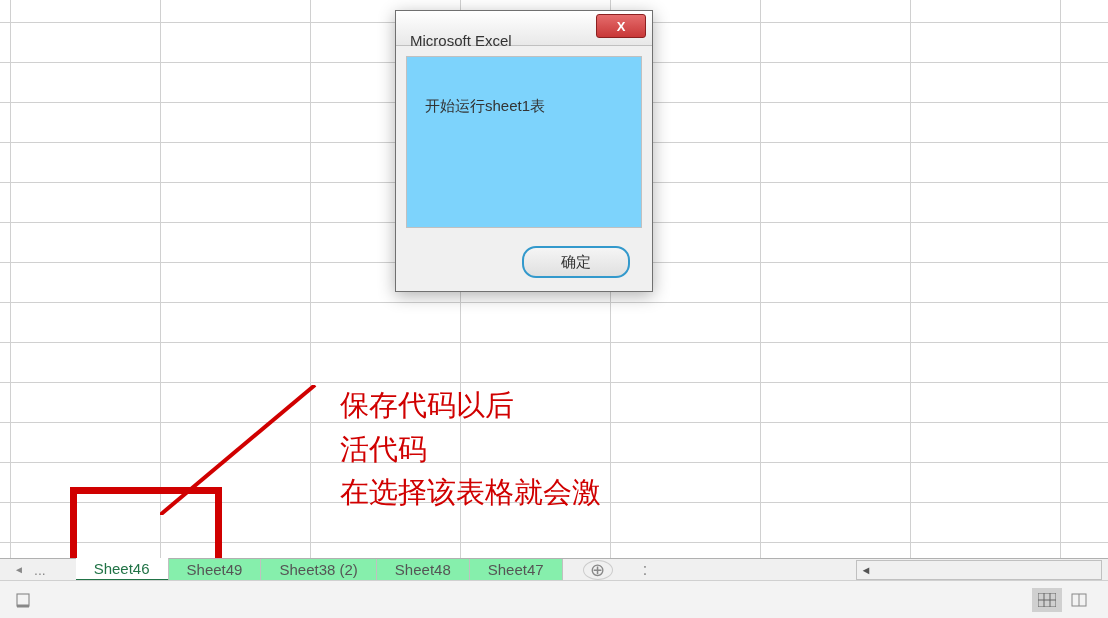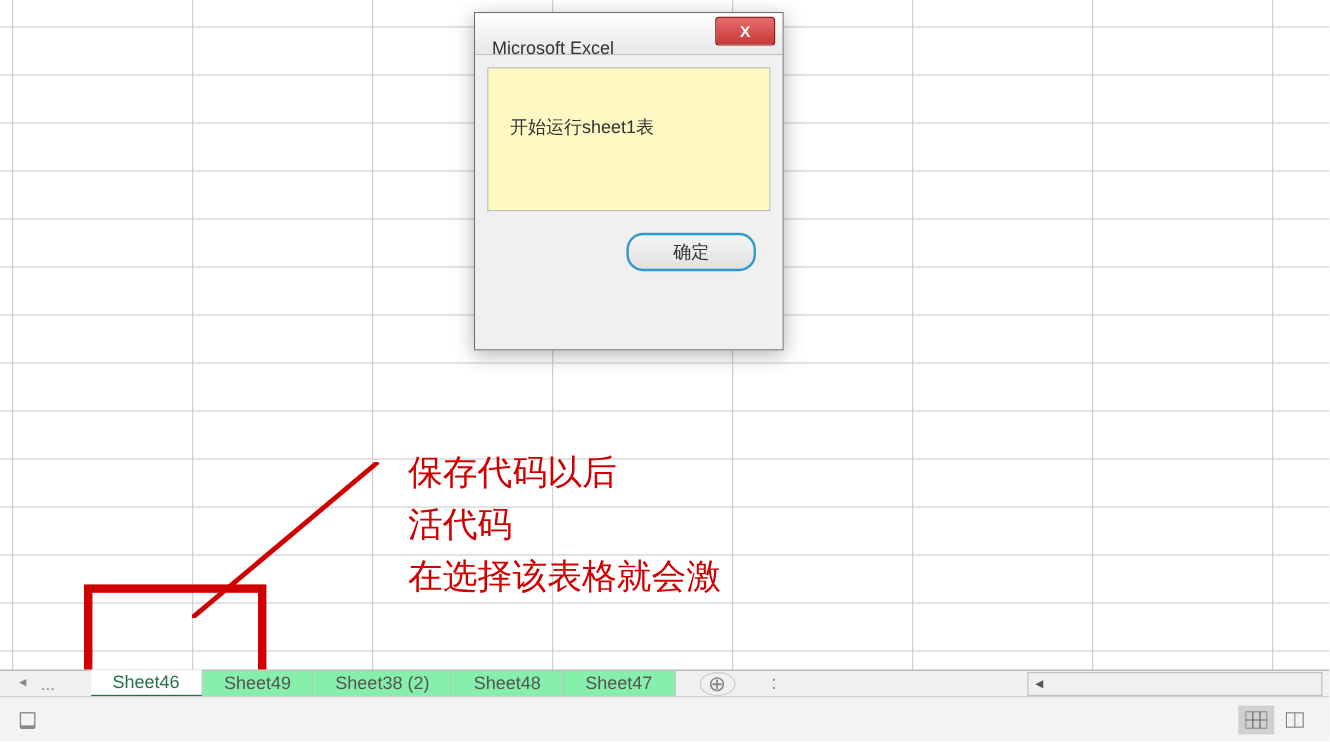--- a/index.html
+++ b/index.html
@@ -79,23 +79,23 @@
       font-weight: bold;
       cursor: pointer;
     }
     .dialog-body {
       height: 245px;
       position: relative;
       background: #f0f0f0;
       padding: 10px;
     }
     .dialog-message-area {
-      background: #fef9c3;
+      background: #7dd3fc;
       border: 1px solid #c0c0c0;
-      height: 120px;
+      height: 172px;
       padding: 40px 18px 10px 18px;
       font-size: 15px;
       color: #333;
     }
     .dialog-button-area {
       display: flex;
       justify-content: flex-end;
       padding: 18px 12px 0 0;
     }
     .ok-button {
@@ -103,21 +103,21 @@
       height: 32px;
       background: linear-gradient(to bottom, #f5f5f5, #e0e0e0);
       border: 2px solid #3399cc;
       border-radius: 14px;
       font-size: 15px;
       color: #333;
       cursor: pointer;
     }
     .annotation {
       position: absolute;
-      top: 373px;
+      top: 384px;
       left: 340px;
       color: #d00000;
       font-family: Liberation Sans, sans-serif;
       font-size: 29px;
       line-height: 1.5;
     }
     .arrow-line {
       position: absolute;
       top: 385px;
       left: 160px;

